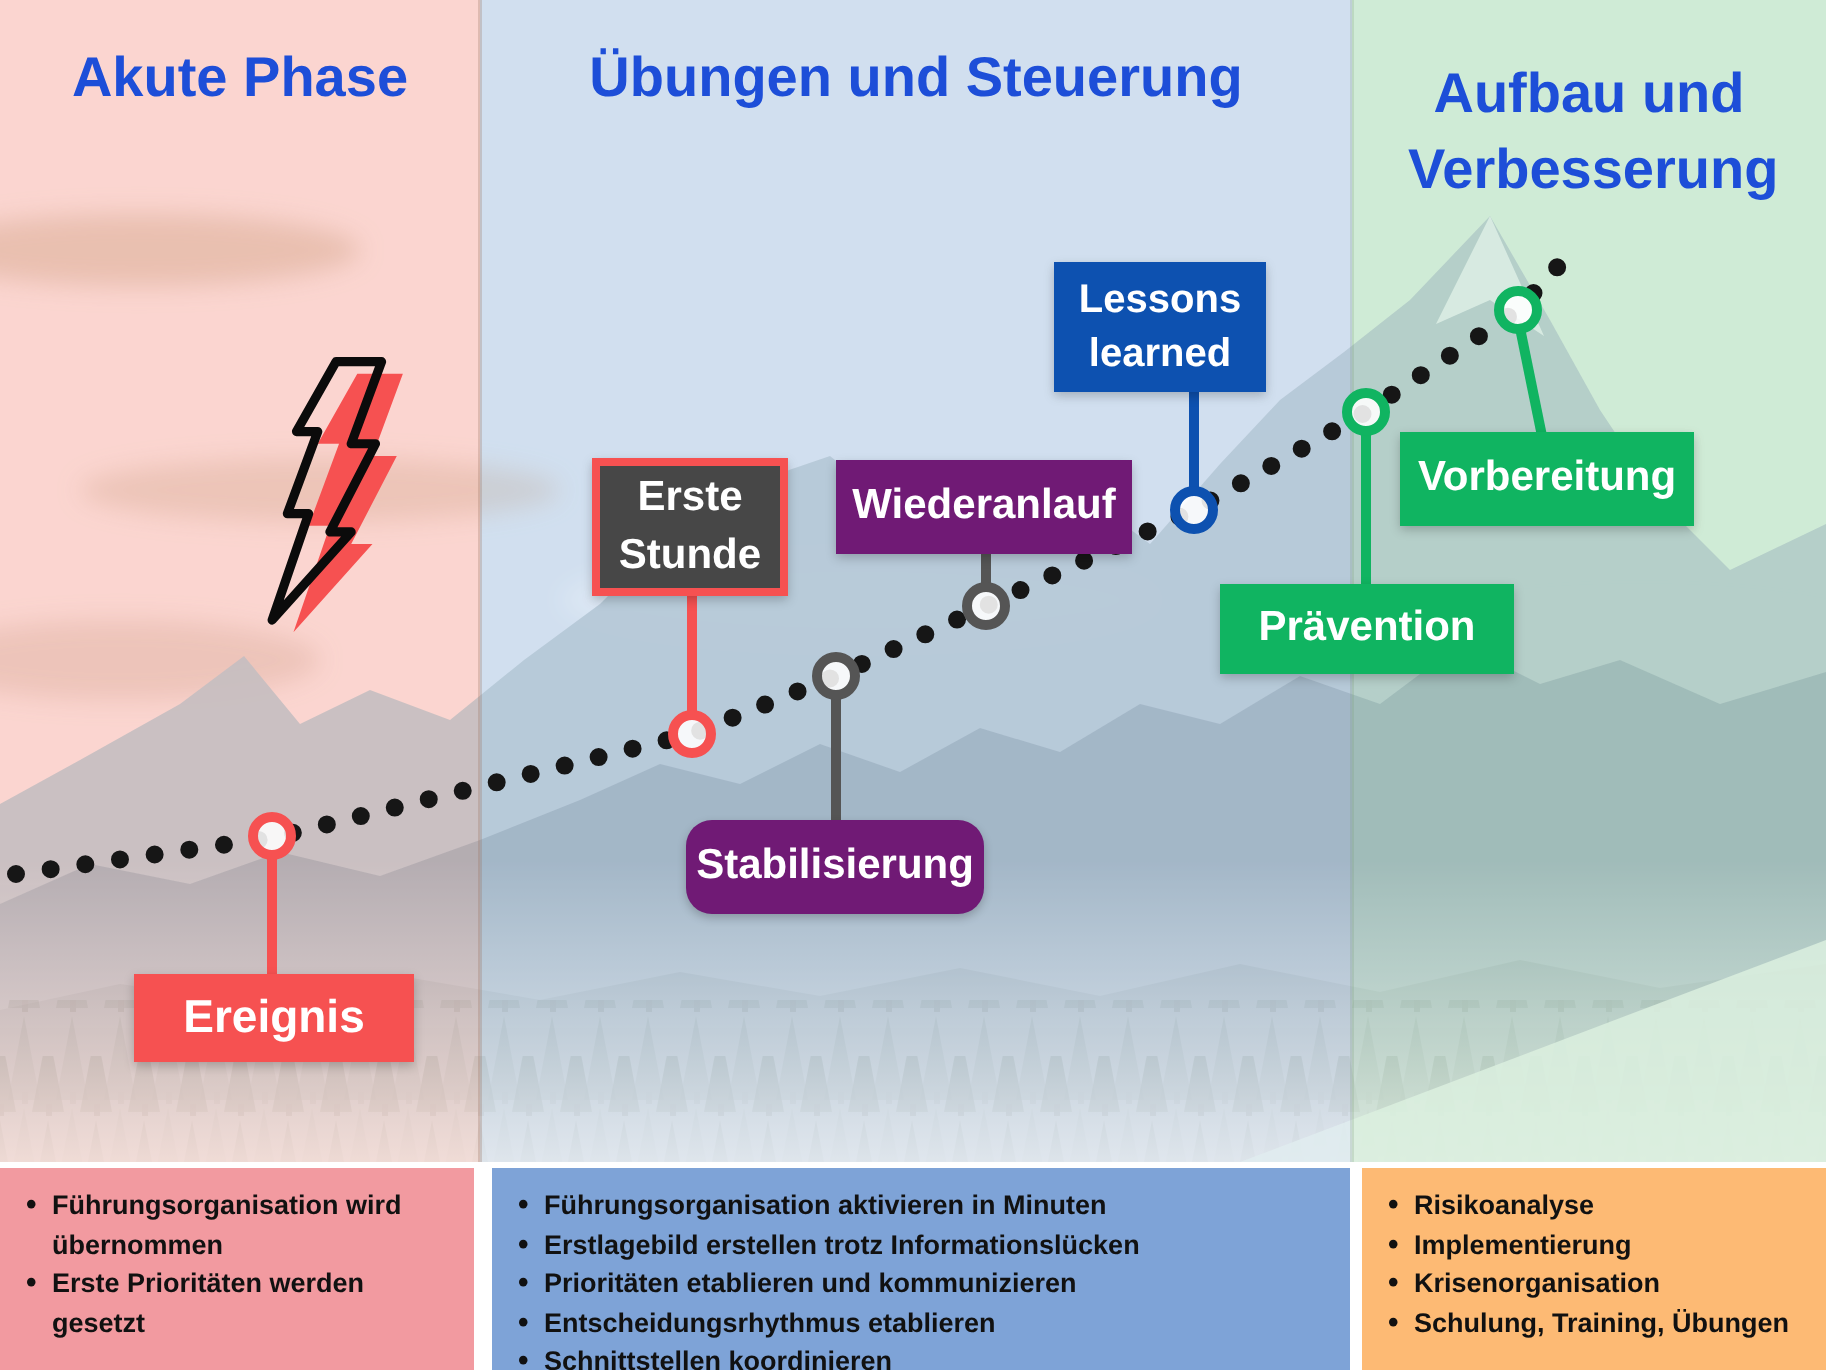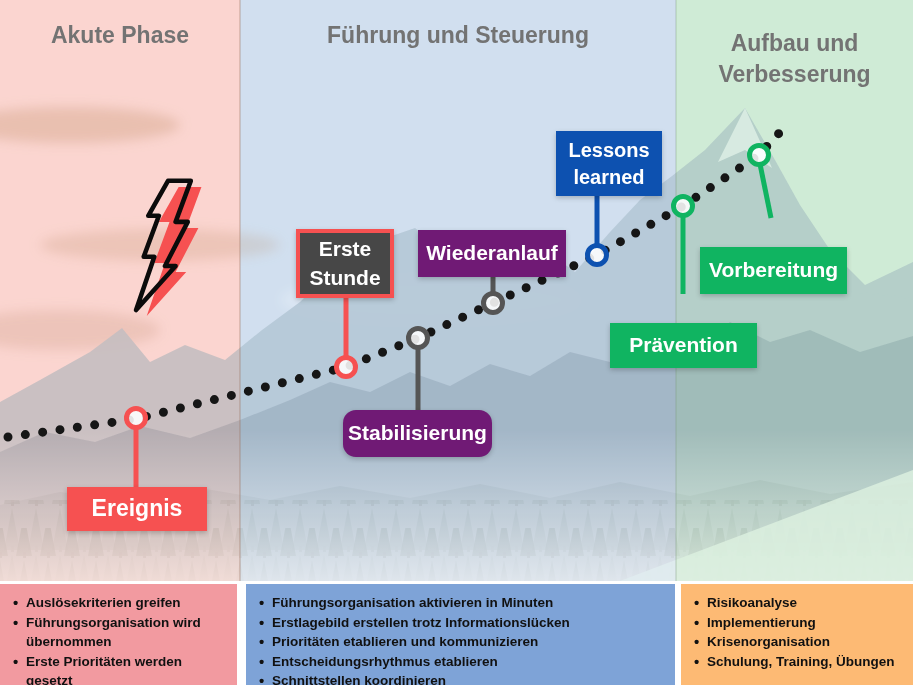--- a/index.html
+++ b/index.html
@@ -15,41 +15,41 @@
   
   .tint{position:absolute;top:0;height:581px;pointer-events:none;}
   .tint-pink {left:0;   width:240px;background:rgba(246,188,175,0.34);}
   .tint-blue {left:240px;width:436px;background:rgba(196,216,240,0.34);}
   .tint-green{left:676px;width:237px;background:rgba(186,226,198,0.36);}
   .boundary{position:absolute;top:0;height:581px;width:2px;pointer-events:none;}
   .boundary-1{left:239px;background:rgba(150,110,95,0.28);}
   .boundary-2{left:675px;background:rgba(120,150,120,0.22);}
   
   .phase-title{
-    position:absolute;top:20px;font-size:23px;font-weight:700;color:#737373;
+    position:absolute;top:20px;font-size:28px;font-weight:700;color:#1d4ed8;
     text-align:center;line-height:1.35;
   }
   .phase-title.t1{left:0;width:240px;}
   .phase-title.t2{left:240px;width:436px;}
   .phase-title.t3{left:676px;width:237px;padding:0 28px;box-sizing:border-box;top:16px;margin-top:12px;}
   
   .label{
     position:absolute;display:flex;align-items:center;justify-content:center;
     color:#ffffff;font-weight:700;text-align:center;line-height:1.35;
     box-shadow:0 2px 5px rgba(0,0,0,0.22);box-sizing:border-box;
   }
   .label-red  {background:#f65151;}
   .label-dark {background:#701a75;}
   .label-blue {background:#0d51b0;}
-  .label-green{background:#10b461;margin-top:31px;}
+  .label-green{background:#10b461;}
   .lbl-ereignis      {left:67px; top:487px;width:140px;height:44px;font-size:23px;}
   .lbl-erste-stunde  {left:296px;top:229px;width:98px; height:69px;font-size:21px;border:4px solid #f65151;background:#474747;}
   .lbl-wiederanlauf  {left:418px;top:230px;width:148px;height:47px;font-size:21px;}
   .lbl-stabilisierung{left:343px;top:410px;width:149px;height:47px;font-size:21px;border-radius:13px;}
-  .lbl-lessons       {left:527px;top:131px;width:106px;height:65px;font-size:20px;margin-left:29px;}
+  .lbl-lessons       {left:527px;top:131px;width:106px;height:65px;font-size:20px;}
   .lbl-praevention   {left:610px;top:292px;width:147px;height:45px;font-size:21px;}
   .lbl-vorbereitung  {left:700px;top:216px;width:147px;height:47px;font-size:21px;}
   
   .mountains,.route{position:absolute;left:0;top:0;}
   .bolt{position:absolute;left:130px;top:166px;}
   
   .footer{
     position:absolute;top:584px;height:101px;box-sizing:border-box;
     padding:9px 8px 0 12px;color:#111111;
   }
@@ -146,34 +146,33 @@
     <circle cx="136" cy="418" r="9.5" fill="rgba(255,255,255,0.88)" stroke="#f65151" stroke-width="5"></circle>
     <circle cx="346" cy="367" r="9.5" fill="rgba(255,255,255,0.88)" stroke="#f65151" stroke-width="5"></circle>
     <circle cx="418" cy="338" r="9.5" fill="rgba(255,255,255,0.88)" stroke="#555555" stroke-width="5"></circle>
     <circle cx="493" cy="303" r="9.5" fill="rgba(255,255,255,0.88)" stroke="#555555" stroke-width="5"></circle>
     <circle cx="597" cy="255" r="9.5" fill="rgba(255,255,255,0.88)" stroke="#0d51b0" stroke-width="5"></circle>
     <circle cx="683" cy="206" r="9.5" fill="rgba(255,255,255,0.88)" stroke="#10b461" stroke-width="5"></circle>
     <circle cx="759" cy="155" r="9.5" fill="rgba(255,255,255,0.88)" stroke="#10b461" stroke-width="5"></circle>
   </svg>
 
   <div class="phase-title t1">Akute Phase</div>
-  <div class="phase-title t2">Führung und Steuerung</div>
+  <div class="phase-title t2">Übungen und Steuerung</div>
   <div class="phase-title t3">Aufbau und Verbesserung</div>
 
   <div class="label label-red   lbl-ereignis">Ereignis</div>
   <div class="label             lbl-erste-stunde">Erste Stunde</div>
   <div class="label label-dark  lbl-stabilisierung">Stabilisierung</div>
   <div class="label label-dark  lbl-wiederanlauf">Wiederanlauf</div>
   <div class="label label-blue  lbl-lessons">Lessons learned</div>
   <div class="label label-green lbl-praevention">Prävention</div>
   <div class="label label-green lbl-vorbereitung">Vorbereitung</div>
 
   <div class="footer footer-pink">
     <ul>
-        <li>Auslösekriterien greifen</li>
         <li>Führungsorganisation wird übernommen</li>
         <li>Erste Prioritäten werden gesetzt</li>
       </ul>
   </div>
   <div class="footer footer-blue">
     <ul>
         <li>Führungsorganisation aktivieren in Minuten</li>
         <li>Erstlagebild erstellen trotz Informationslücken</li>
         <li>Prioritäten etablieren und kommunizieren</li>
         <li>Entscheidungsrhythmus etablieren</li>

